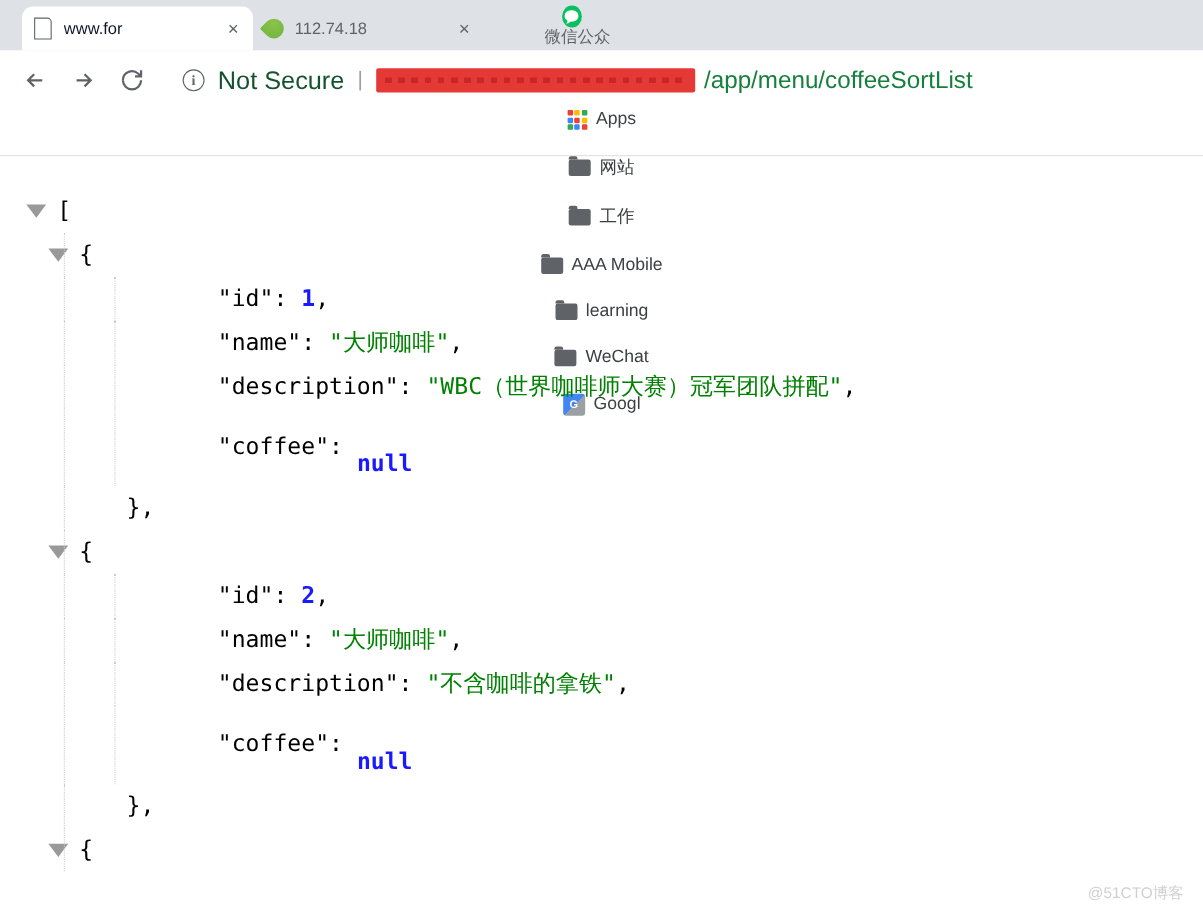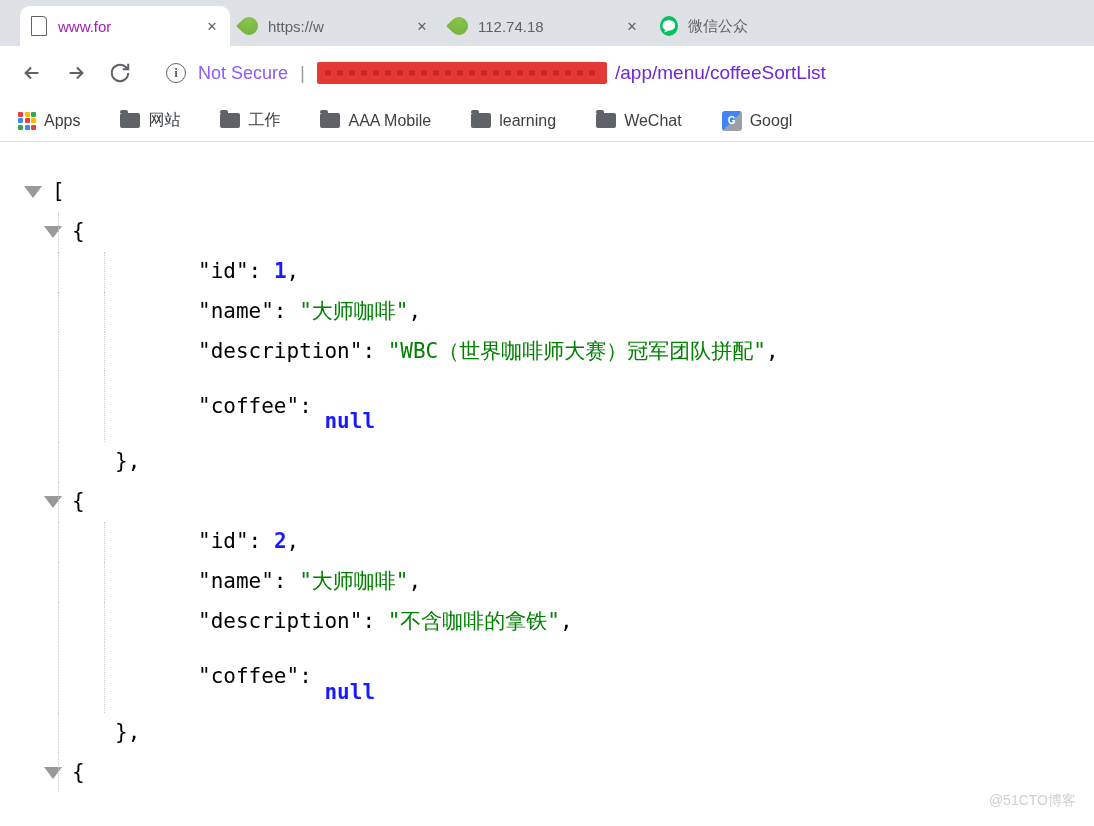--- a/index.html
+++ b/index.html
@@ -25,21 +25,21 @@
       padding: 0 10px;
       font-size: 15px;
       color: #5f6368;
       min-width: 210px;
       max-width: 225px;
       position: relative;
     }
     .tab.active {
       background: #fff;
       border-radius: 10px 10px 0 0;
-      color: #a21caf;
+      color: #0f172a;
     }
     .tab-favicon {
       width: 18px;
       height: 18px;
       margin-right: 10px;
       display: flex;
       align-items: center;
       justify-content: center;
       flex-shrink: 0;
     }
@@ -51,21 +51,21 @@
     }
     .tab-close {
       width: 16px; height: 16px;
       display: flex; align-items: center; justify-content: center;
       color: #5f6368;
       font-size: 15px;
       margin-left: 6px;
       flex-shrink: 0;
     }
     .tab-close::before { content: "✕"; font-size: 13px; }
-    .tab.last-tab { min-width: 170px; }
+    .tab.last-tab { min-width: 170px; flex-direction: column; }
     .file-icon {
       width: 16px; height: 20px;
       border: 1.5px solid #5f6368;
       border-radius: 0 4px 0 0;
       position: relative;
     }
     .spring-icon {
       width: 18px; height: 18px;
       background: radial-gradient(circle at 30% 30%, #8bc34a, #6db33f);
       border-radius: 50% 50% 50% 5%;
@@ -113,48 +113,49 @@
       border-radius: 50%;
       display: flex;
       align-items: center;
       justify-content: center;
       font-size: 13px;
       font-weight: bold;
       color: #5f6368;
       font-family: serif;
     }
     .info-icon::before { content: "i"; }
-    .not-secure { color: #8b5cf6; font-size: 18px; }
+    .not-secure { color: #14532d; font-size: 23px; }
     .divider { color: #9aa0a6; font-size: 19px; }
     .url-redacted {
       width: 290px;
       height: 22px;
       background: #e53935;
       border-radius: 2px;
       position: relative;
     }
     .url-redacted::after {
       content: "";
       position: absolute;
       left: 8px; right: 8px; top: 50%;
       height: 5px;
       background: repeating-linear-gradient(90deg, #c62828 0 6px, #e53935 6px 12px);
       transform: translateY(-50%);
     }
-    .url-path { color: #6d28d9; font-size: 19px; margin-left: -4px; }
+    .url-path { color: #15803d; font-size: 22px; margin-left: -4px; }
     .bookmarks-bar {
       display: flex;
       align-items: center;
       height: 42px;
       padding: 0 18px;
-      gap: 40px;
+      gap: 24px;
       background: #fff;
       border-bottom: 1px solid #e0e0e0;
       font-size: 16px;
       color: #3c4043;
+      flex-direction: column;
     }
     .apps-icon {
       width: 18px; height: 18px;
       display: grid;
       grid-template-columns: repeat(3, 1fr);
       grid-template-rows: repeat(3, 1fr);
       gap: 1.5px;
     }
     .apps-icon span { border-radius: 1px; }
     .apps-icon span:nth-child(1){background:#ea4335}
@@ -231,48 +232,41 @@
     .gl1 { left: 38px; }
     .gl2 { left: 84px; }
     .key { color: #000; }
     .colon { color: #000; }
     .num { color: #1a1aff; font-weight: 600; }
     .str { color: #008000; }
     .null { color: #1a1aff; font-weight: 600; margin-top: 31px; }
     .punct { color: #000; }
     .watermark {
       position: absolute;
-      bottom: 16px;
+      bottom: 5px;
       right: 18px;
       color: #d0d0d0;
       font-size: 14px;
     }
   </style>
 </head>
 <body>
 
 <div class="tab-strip">
   <div class="tab active">
     <span class="tab-favicon">
         <span class="file-icon"></span>
       </span>
     <span class="tab-title">www.for</span>
     <span class="tab-close"></span>
   </div>
   <div class="tab">
     <span class="tab-favicon">
         <span class="spring-icon"></span>
       </span>
-    <span class="tab-title">https://w</span>
-    <span class="tab-close"></span>
-  </div>
-  <div class="tab">
-    <span class="tab-favicon">
-        <span class="spring-icon"></span>
-      </span>
     <span class="tab-title">112.74.18</span>
     <span class="tab-close"></span>
   </div>
   <div class="tab last-tab">
     <span class="tab-favicon">
         <span class="wechat-icon"></span>
       </span>
     <span class="tab-title">微信公众</span>
   </div>
 </div>

